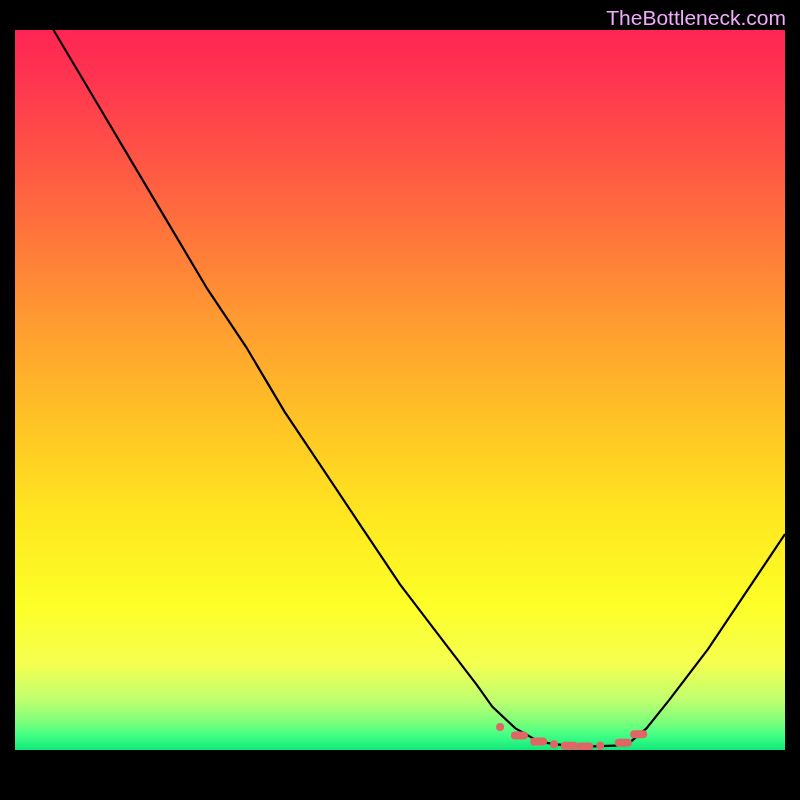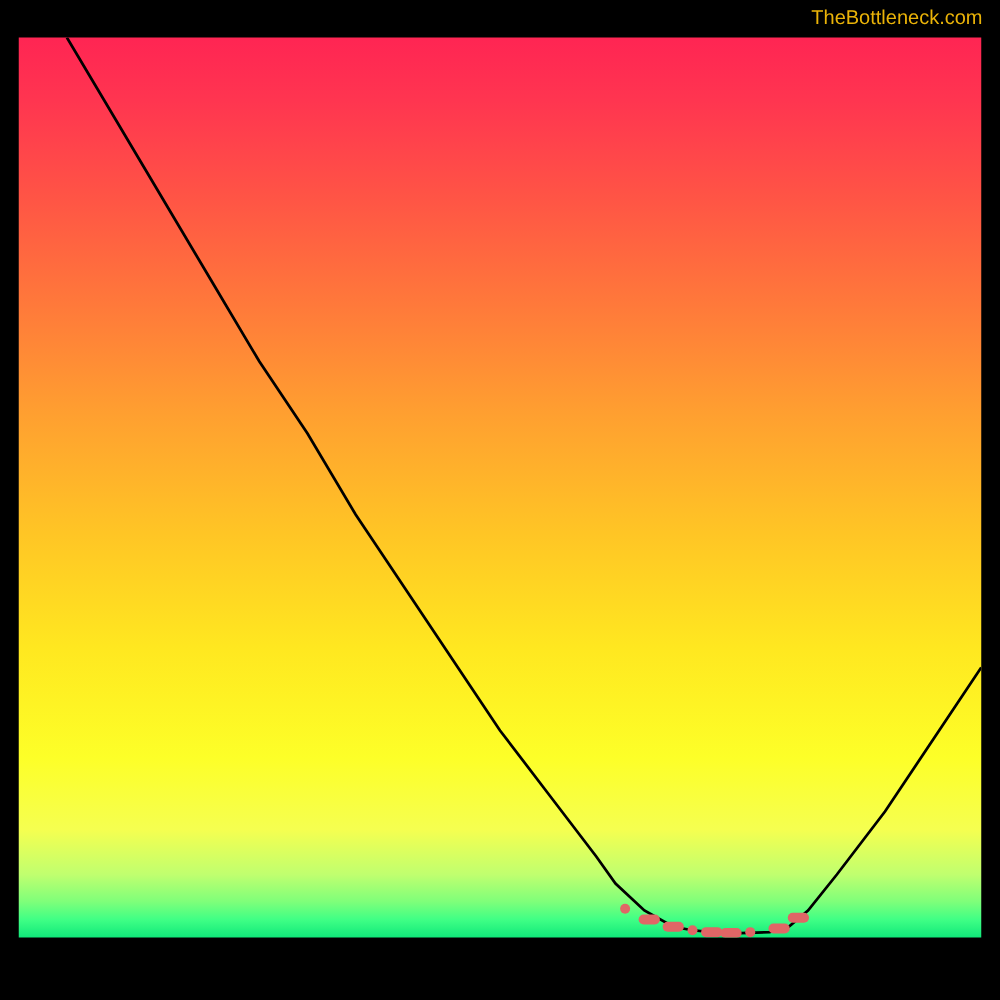--- a/index.html
+++ b/index.html
@@ -8,22 +8,22 @@
     height: 800px;
     background: #000;
     font-family: Arial, sans-serif;
     position: relative;
     overflow: hidden;
   }
   .watermark {
     position: absolute;
     top: 6px;
     right: 14px;
-    color: #eab308;
-    font-size: 16px;
+    color: #f0abfc;
+    font-size: 21px;
     font-weight: 500;
     z-index: 10;
   }
   .plot-area {
     position: absolute;
     left: 15px;
     top: 30px;
     width: 770px;
     height: 720px;
   }

